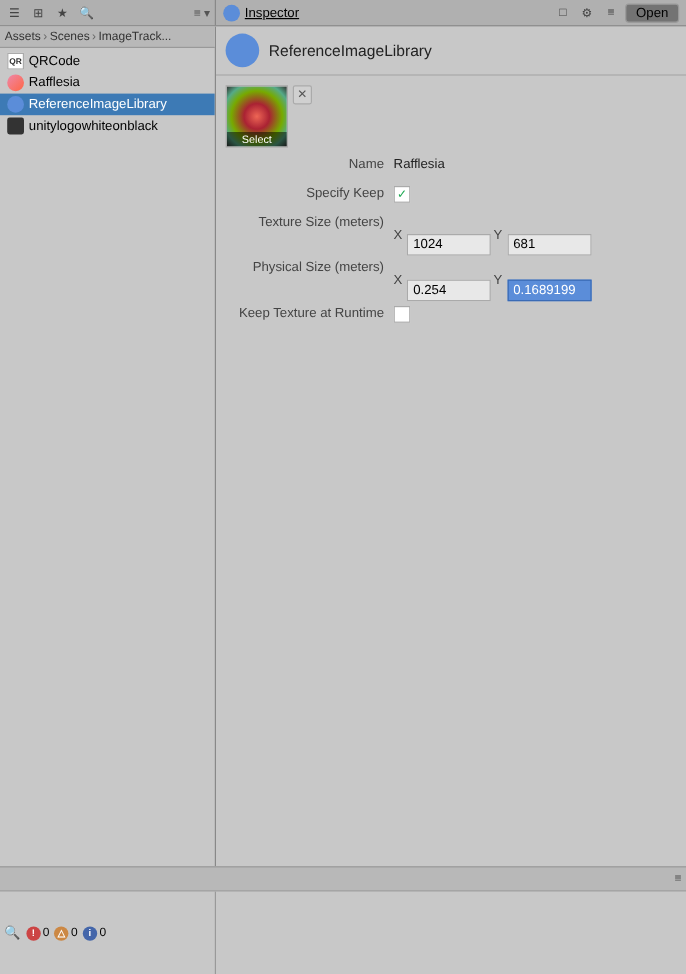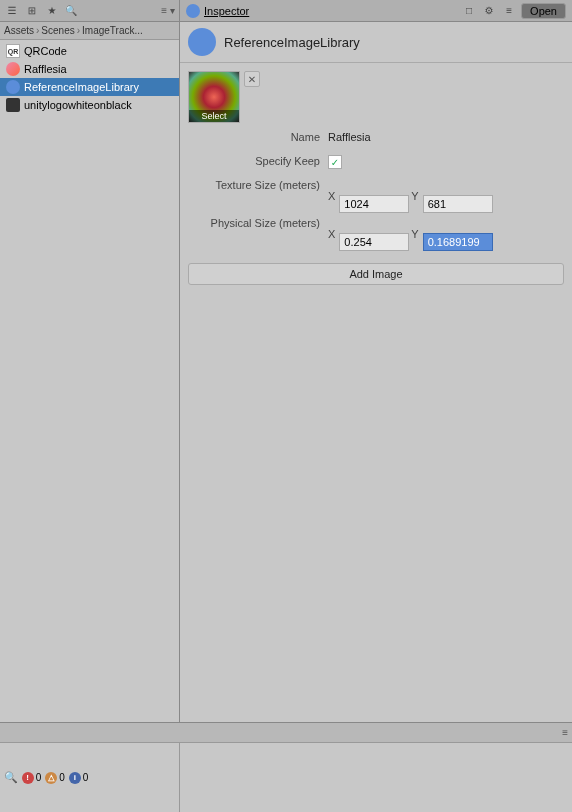--- a/index.html
+++ b/index.html
@@ -530,22 +530,25 @@
       <div class="form-row">
         <span class="form-label">Physical Size (meters)</span>
         <div class="xy-group">
           <span class="xy-label">X</span>
           <input class="form-input form-input-sm" type="text" value="0.254" style="">
           <span class="xy-label">Y</span>
           <input class="form-input form-input-sm highlighted" type="text" value="0.1689199" style="">
         </div>
       </div>
 
-
-      <button class="add-image-btn">Add Image</button>
+      <div class="form-row">
+        <span class="form-label">Keep Texture at Runtime</span>
+        <div class="checkbox"></div>
+      </div>
+
 
     </div>
   </div>
 
 </div>
 
 <div class="bottom-panel">
   <div class="bottom-toolbar">
     <span style="font-size:10px; color:#555;">≡</span>
   </div>

